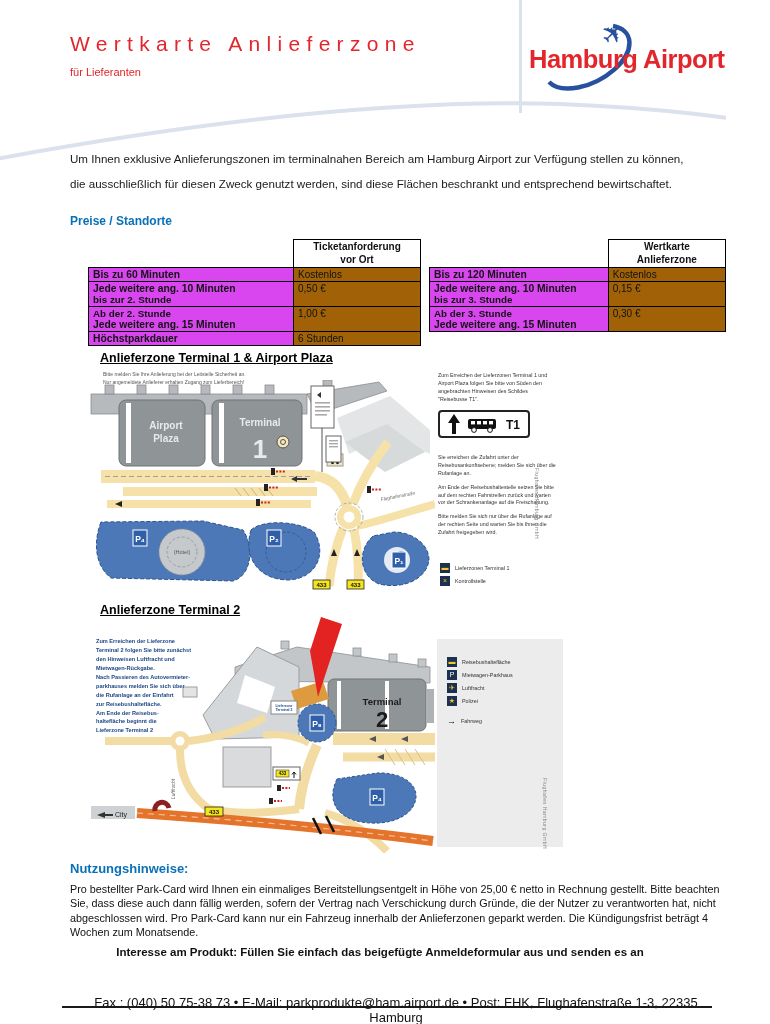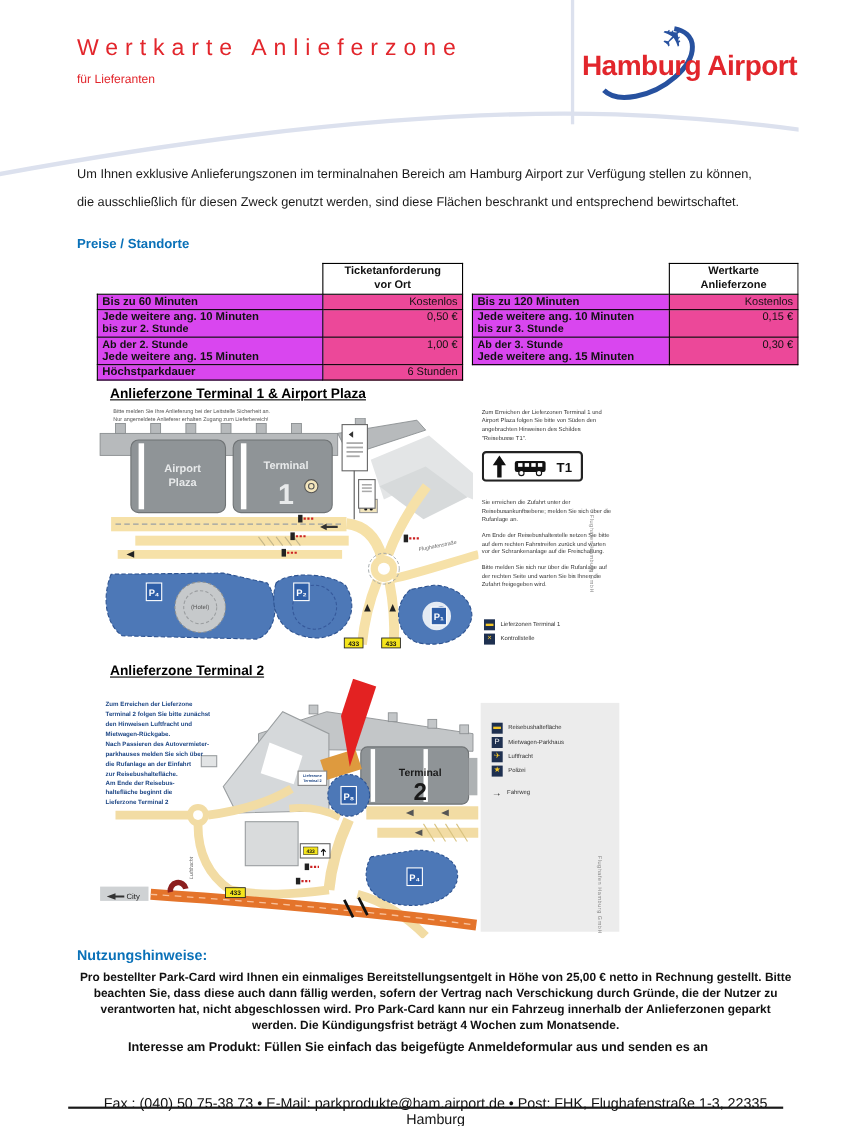--- a/index.html
+++ b/index.html
@@ -13,21 +13,21 @@
   
   #vline{left:519px;top:0;width:3px;height:113px;background:#dce1ee;}
   
   #intro{left:70px;top:147px;width:652px;font-size:11.6px;line-height:2.15;white-space:pre-line;color:#1a1a1a;}
   
   #prices-heading{left:70px;top:214px;font-size:12px;font-weight:bold;color:#0a71b8;}
   .ptable{border-collapse:collapse;font-size:10px;padding-left:12px;}
   .ptable td{border:1px solid #000;vertical-align:top;padding:1px 4px;}
   .ptable td.ghost{border:none;background:#fff;}
   .ptable td.lbl{background:#d946ef;width:196px;}
-  .ptable td.val{width:118px;text-align:right;background:#ec4899;}
+  .ptable td.val{width:118px;text-align:left;background:#a16207;}
   .ptable td.hdr{font-weight:bold;text-align:center;white-space:pre-line;line-height:1.25;background:#fff;}
   .b{font-weight:bold;font-size:10.3px;}
   .n{font-weight:bold;font-size:9.8px;}
   .ptable div:empty{display:none;}
   #table-left{left:88px;top:239px;}
   #table-right{left:429px;top:239px;}
   
   .map-title{font-size:12.5px;font-weight:bold;text-decoration:underline;color:#000;}
   #map1-title{left:100px;top:351px;}
   #map2-title{left:100px;top:603px;}
@@ -47,21 +47,21 @@
   .vtext{font-size:5px;color:#888;transform:rotate(90deg);transform-origin:left top;white-space:nowrap;letter-spacing:.5px;}
   
   #map2-desc{left:96px;top:637px;width:122px;font-size:5.6px;line-height:1.6;font-weight:600;
              color:#1c4584;white-space:pre-line;}
   #t2legend{left:437px;top:639px;width:126px;height:208px;background:#ececec;}
   #t2legend .inner{padding:18px 0 0 10px;}
   #t2legend .arrowrow{margin-top:10px;}
   .arrow-glyph{font-size:9px;color:#111;margin-right:5px;}
   
   #usage-heading{left:70px;top:861px;font-size:13px;font-weight:bold;color:#0a71b8;}
-  #usage-body{left:70px;top:882px;width:652px;font-size:10.8px;line-height:1.32;color:#111;text-align:center;font-weight:bold;}
+  #usage-body{left:70px;top:882px;width:652px;font-size:10.8px;line-height:1.32;color:#111;text-align:left;}
   #interest{left:54px;top:946px;width:652px;text-align:center;font-weight:bold;font-size:11.5px;}
   #contact{left:70px;top:995px;width:652px;text-align:center;font-size:13px;}
   #bottom-rule{left:62px;top:1006px;width:650px;height:2px;background:#1a1a1a;}
   
   svg text{font-family:"Liberation Sans",sans-serif;}
   .bld{font-size:10px;font-weight:600;fill:#e8eaeb;text-anchor:middle;}
   .bldBig{font-size:26px;font-weight:600;fill:#e8eaeb;text-anchor:middle;}
   .bld2{font-size:9.5px;font-weight:600;fill:#1a1a1a;text-anchor:middle;}
   .bldBig2{font-size:22px;font-weight:600;fill:#1a1a1a;text-anchor:middle;}
   .hotel{font-size:5.5px;fill:#555;text-anchor:middle;}

